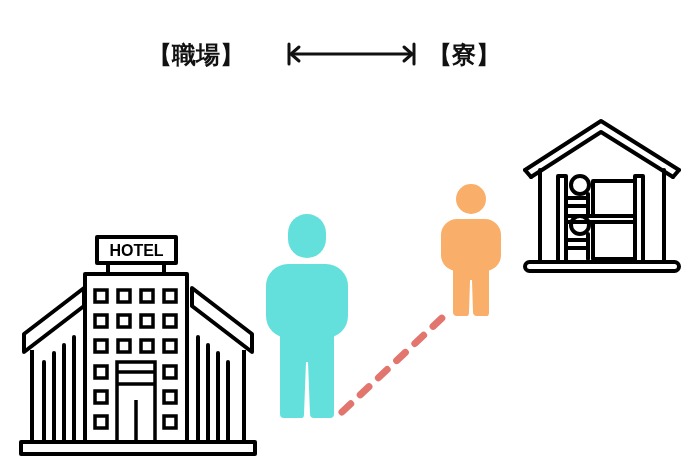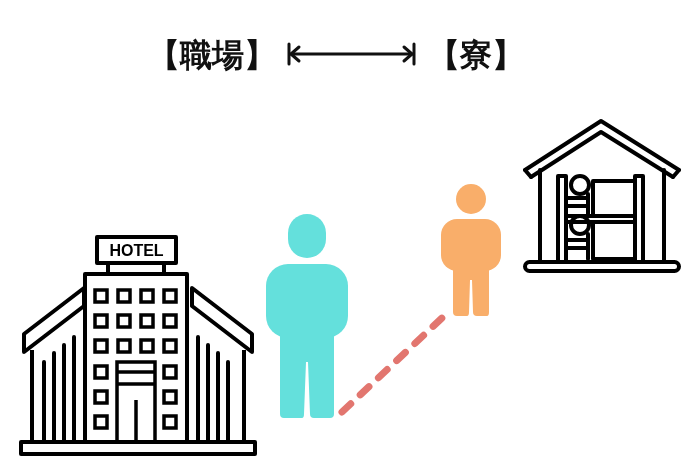--- a/index.html
+++ b/index.html
@@ -1,18 +1,18 @@
 <!DOCTYPE html>
 <html><head>
 <meta charset="utf-8">
 <style>
   html, body { margin: 0; padding: 0; background: #ffffff; }
   body { width: 695px; height: 460px; position: relative; overflow: hidden;
          font-family: "DejaVu Sans", sans-serif; }
-  .title { position: absolute; top: 30px; font-size: 32px; font-weight: bold; color: #111;
+  .title { position: absolute; top: 30px; font-size: 24px; font-weight: bold; color: #111;
            letter-spacing: 0px; line-height: 50px; }
   #t-left { left: 148px; }
   #t-right { left: 428px; }
   svg { position: absolute; overflow: visible; }
 </style>
 </head>
 <body>
 
 <div id="t-left" class="title">【職場】</div>
 

